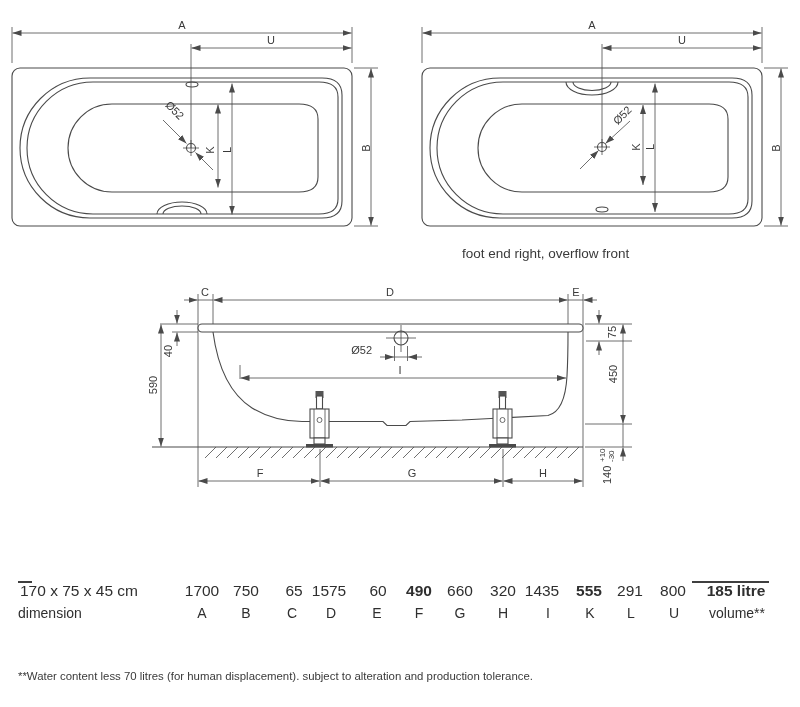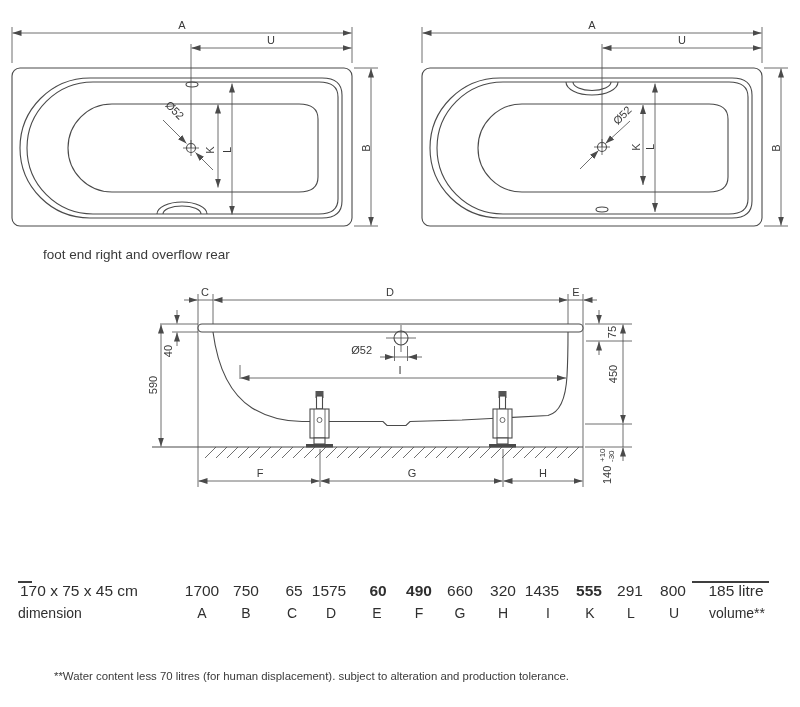--- a/index.html
+++ b/index.html
@@ -5,21 +5,21 @@
   html,body{margin:0;padding:0;background:#fff;}
   .sheet{position:relative;width:800px;height:707px;background:#ffffff;overflow:hidden;
          font-family:"Liberation Sans", sans-serif;color:#333;}
   .sheet svg{position:absolute;left:0;top:0;}
   .caption{position:absolute;font-size:13.5px;color:#3a3a3a;white-space:nowrap;}
   .tbl-h{position:absolute;top:561px;font-size:14px;color:#2f2f2f;transform:translateX(-50%);white-space:nowrap;margin-top:44px;}
   .tbl-v{position:absolute;top:582px;font-size:15.5px;color:#2f2f2f;transform:translateX(-50%);white-space:nowrap;}
   .tbl-left{transform:none;}
   .rule{position:absolute;background:#3f3f3f;}
   .units{position:absolute;left:152px;top:636px;font-size:15px;color:#3a3a3a;white-space:nowrap;}
-  .footnote{position:absolute;left:18px;top:670px;font-size:11.4px;color:#3a3a3a;white-space:nowrap;margin-left:36px;}
+  .footnote{position:absolute;left:18px;top:670px;font-size:11.4px;color:#3a3a3a;white-space:nowrap;}
   text{fill:#3a3a3a;font-family:"Liberation Sans", sans-serif;font-size:11px;}
   text.tol{font-size:8px;}
   .ln{stroke:#4a4a4a;stroke-width:1.1;fill:none;}
   .fw{fill:#ffffff;stroke:#4a4a4a;stroke-width:1.1;}
   .dl{stroke:#4a4a4a;stroke-width:0.8;fill:none;}
 </style>
 </head>
 <body>
 
 <div class="sheet">
@@ -234,21 +234,21 @@
       <line class="dl" x1="320.5" y1="481" x2="502.5" y2="481" marker-start="url(#arr)" marker-end="url(#arr)"></line>
       <text x="412" y="477" text-anchor="middle">G</text>
     </g>
     <g>
       <line class="dl" x1="503.5" y1="481" x2="582.5" y2="481" marker-start="url(#arr)" marker-end="url(#arr)"></line>
       <text x="543" y="477" text-anchor="middle">H</text>
     </g>
   </g>
 </svg>
 
-<div class="caption" style="left:43px;top:247px;">foot end right and overflow rear</div>
+<div class="caption" style="left:462px;top:246px;">foot end right, overflow front</div>
 
 <div>
   <span class="tbl-h tbl-left" style="left:18px;">dimension</span>
   <div class="rule" style="left:18px;top:581px;width:14px;height:2px;"></div>
   <span class="tbl-v tbl-left" style="left:20px;">170 x 75 x 45 cm</span>
 
   <span class="tbl-h" style="left:202px;">A</span>
   <span class="tbl-h" style="left:246px;">B</span>
   <span class="tbl-h" style="left:292px;">C</span>
   <span class="tbl-h" style="left:331px;">D</span>
@@ -260,26 +260,26 @@
   <span class="tbl-h" style="left:590px;">K</span>
   <span class="tbl-h" style="left:631px;">L</span>
   <span class="tbl-h" style="left:674px;">U</span>
   <span class="tbl-h" style="left:737px;">volume**</span>
   <div class="rule" style="left:692px;top:581px;width:77px;height:1.5px;"></div>
 
   <span class="tbl-v" style="left:202px;">1700</span>
   <span class="tbl-v" style="left:246px;">750</span>
   <span class="tbl-v" style="left:294px;">65</span>
   <span class="tbl-v" style="left:329px;">1575</span>
-  <span class="tbl-v" style="left:378px;font-weight:bold;">60</span>
+  <span class="tbl-v" style="left:378px;">60</span>
   <span class="tbl-v" style="left:419px;font-weight:bold;">490</span>
   <span class="tbl-v" style="left:460px;">660</span>
   <span class="tbl-v" style="left:503px;">320</span>
   <span class="tbl-v" style="left:542px;">1435</span>
   <span class="tbl-v" style="left:589px;font-weight:bold;">555</span>
   <span class="tbl-v" style="left:630px;">291</span>
   <span class="tbl-v" style="left:673px;">800</span>
-  <span class="tbl-v" style="left:736px;">185 litre</span>
+  <span class="tbl-v" style="left:736px;font-weight:bold;">185 litre</span>
 </div>
 
 <div class="footnote">**Water content less 70 litres (for human displacement). subject to alteration and production tolerance.</div>
 
 </div>
 
 </body></html>

